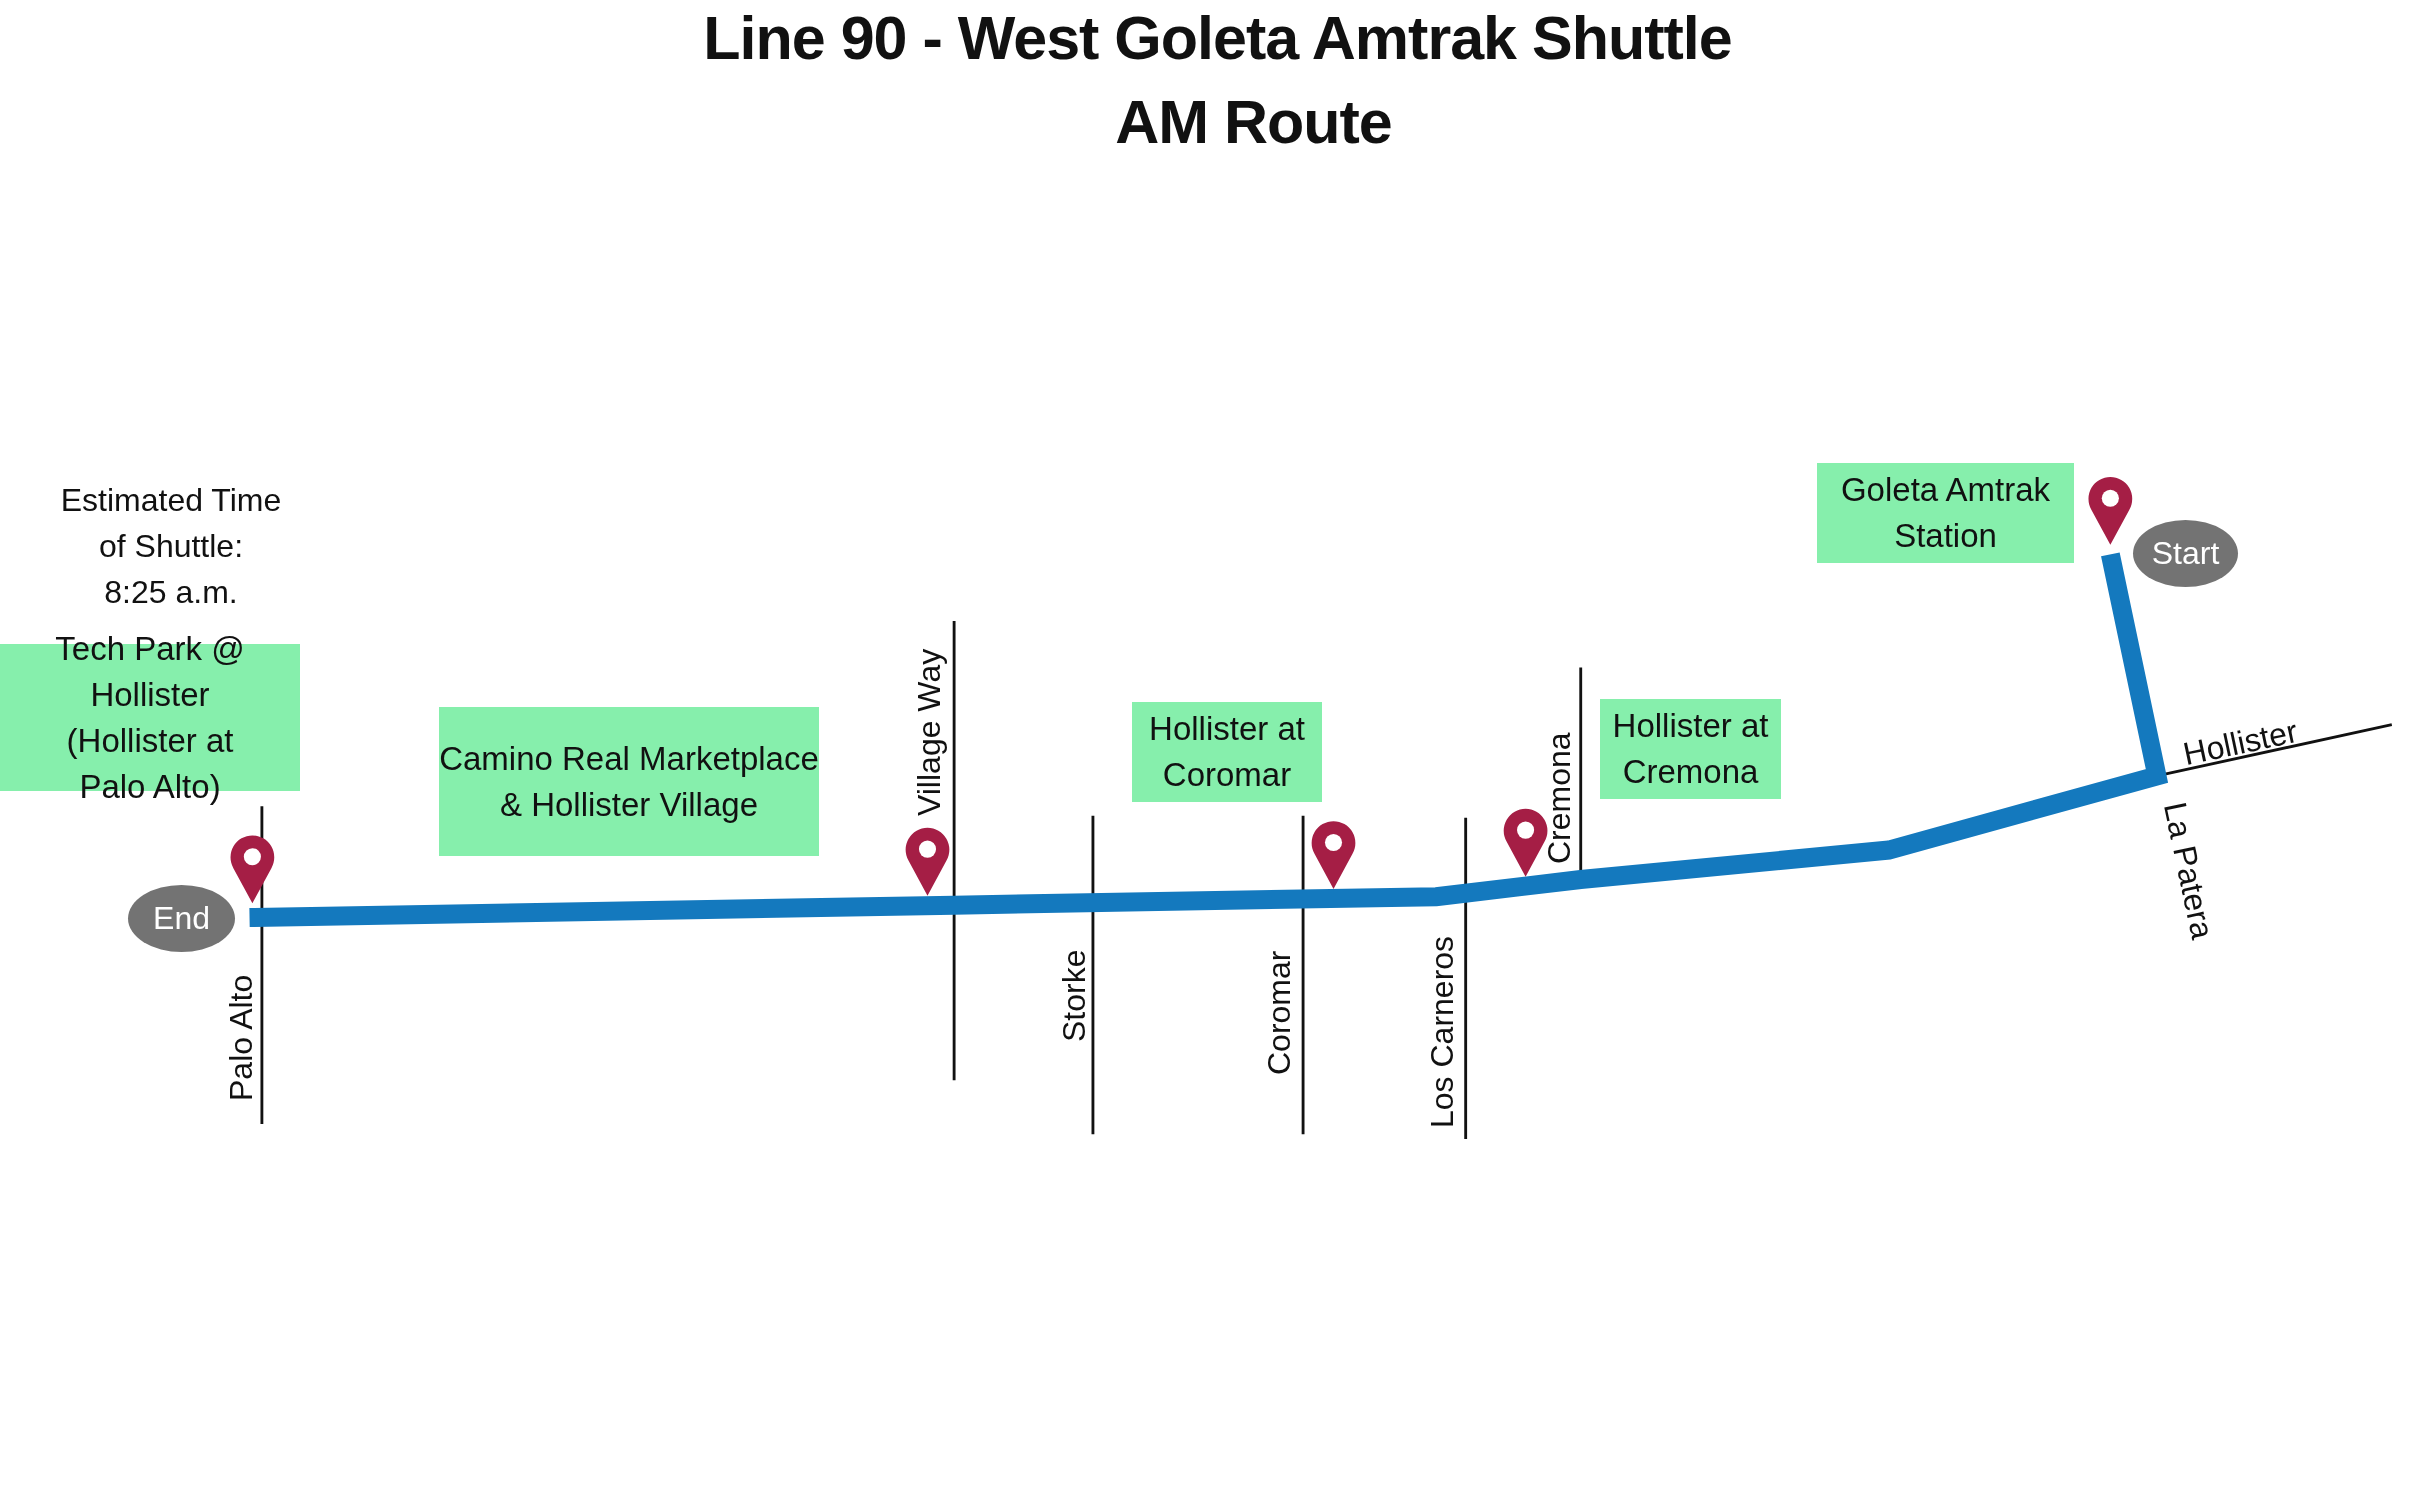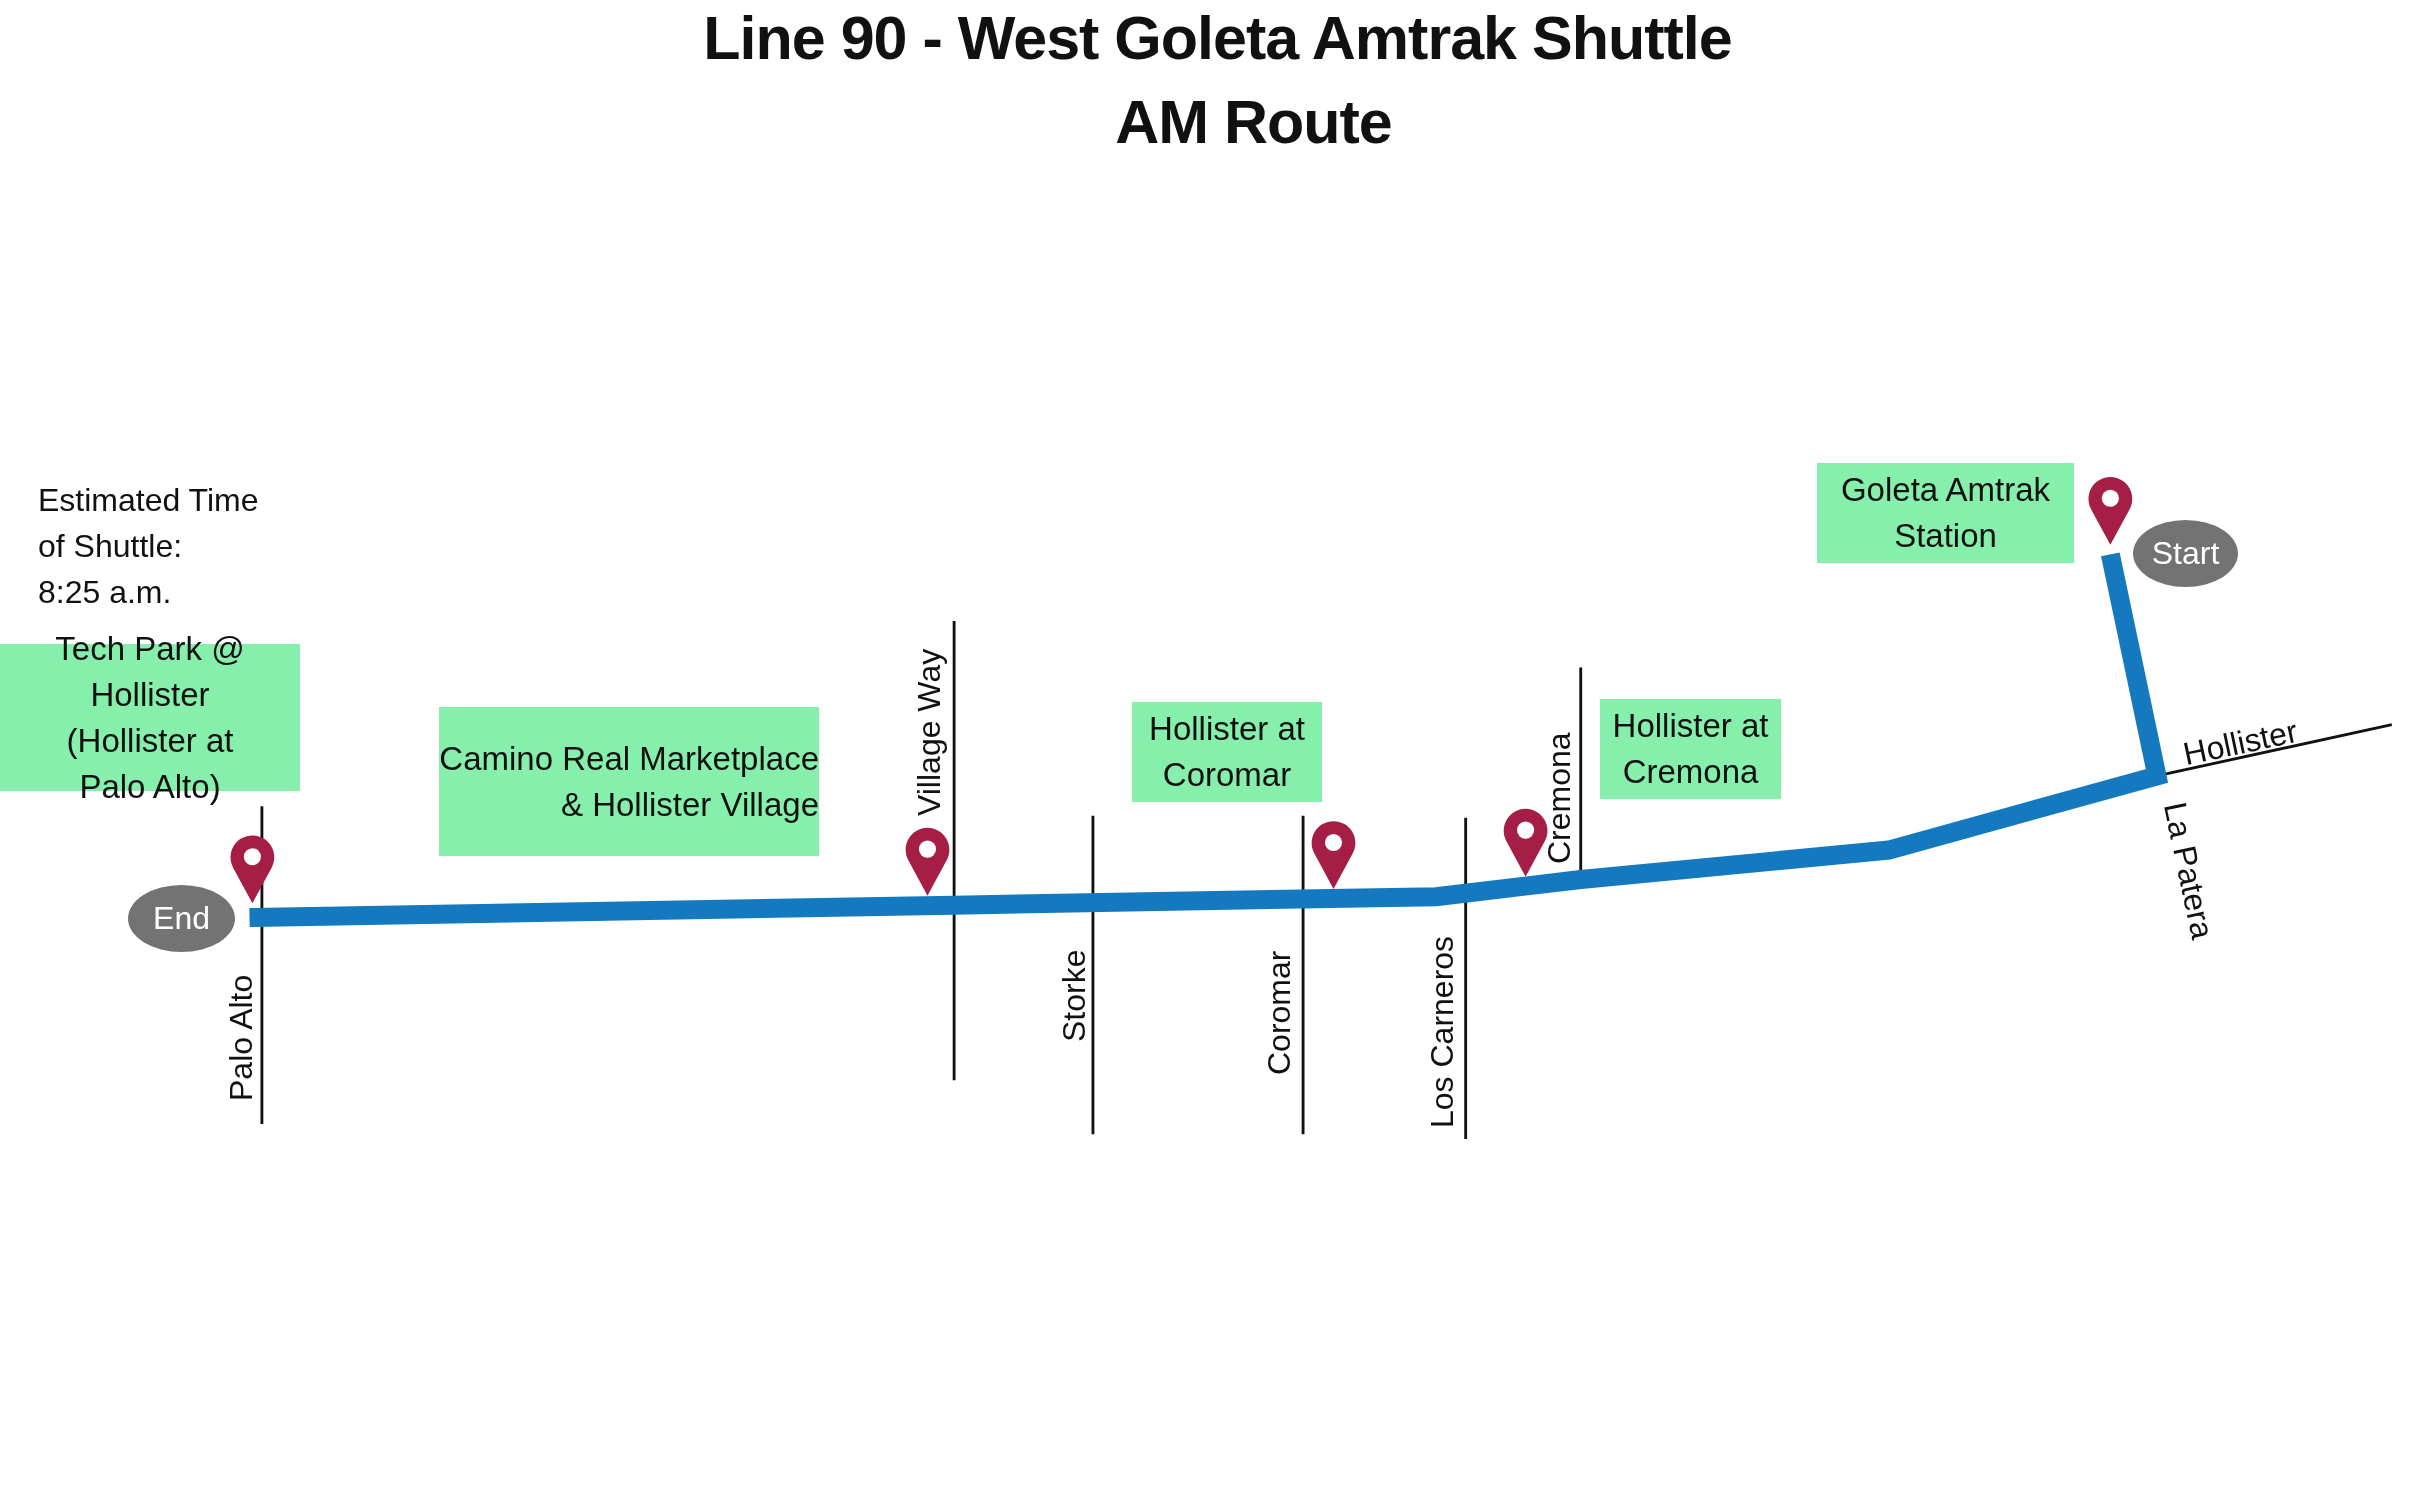--- a/index.html
+++ b/index.html
@@ -6,21 +6,21 @@
   body { width: 2435px; height: 1509px; position: relative; overflow: hidden;
          font-family: "Liberation Sans", "DejaVu Sans", sans-serif; color: #111; }
   .title { position: absolute; left: 0; width: 2435px; text-align: center;
            font-weight: bold; font-size: 61px; line-height: 84px; letter-spacing: -1px; }
   .title.l1 { top: -3.8px; }
   .title.l2 { top: 80px; padding-left: 36px; }
   svg.map { position: absolute; left: 0; top: 0; }
   .box { position: absolute; background: #86efac; text-align: center;
          font-size: 33px; line-height: 46px; display: flex; flex-direction: column;
          justify-content: center; align-items: center; }
-  .eta { position: absolute; text-align: left; font-size: 32px; line-height: 46px; }
+  .eta { position: absolute; text-align: center; font-size: 32px; line-height: 46px; }
   .street { position: absolute; font-size: 32px; white-space: nowrap; transform-origin: 0 0; }
   .oval { position: absolute; background: #737373; color: #fff; border-radius: 50%;
           display: flex; align-items: center; justify-content: center; font-size: 32px; }
 </style>
 </head>
 <body>
 
 <div class="title l1">Line 90 - West Goleta Amtrak Shuttle</div>
 <div class="title l2">AM Route</div>
 
@@ -69,21 +69,21 @@
   <div>Station</div>
 </div>
 <div class="box" style="left:1600px; top:699px; width:181px; height:100px;">
   <div>Hollister at</div>
   <div>Cremona</div>
 </div>
 <div class="box" style="left:1132px; top:702px; width:190px; height:100px;">
   <div>Hollister at</div>
   <div>Coromar</div>
 </div>
-<div class="box" style="left:439px; top:707px; width:380px; height:149px;align-items:flex-end;">
+<div class="box" style="left:439px; top:707px; width:380px; height:149px;">
   <div>Camino Real Marketplace</div>
   <div>&amp; Hollister Village</div>
 </div>
 <div class="box" style="left:0px; top:644px; width:300px; height:147px;">
   <div>Tech Park @ Hollister</div>
   <div>(Hollister at</div>
   <div>Palo Alto)</div>
 </div>
 
 <div class="oval" style="left:2133px; top:520px; width:105px; height:67px;">

